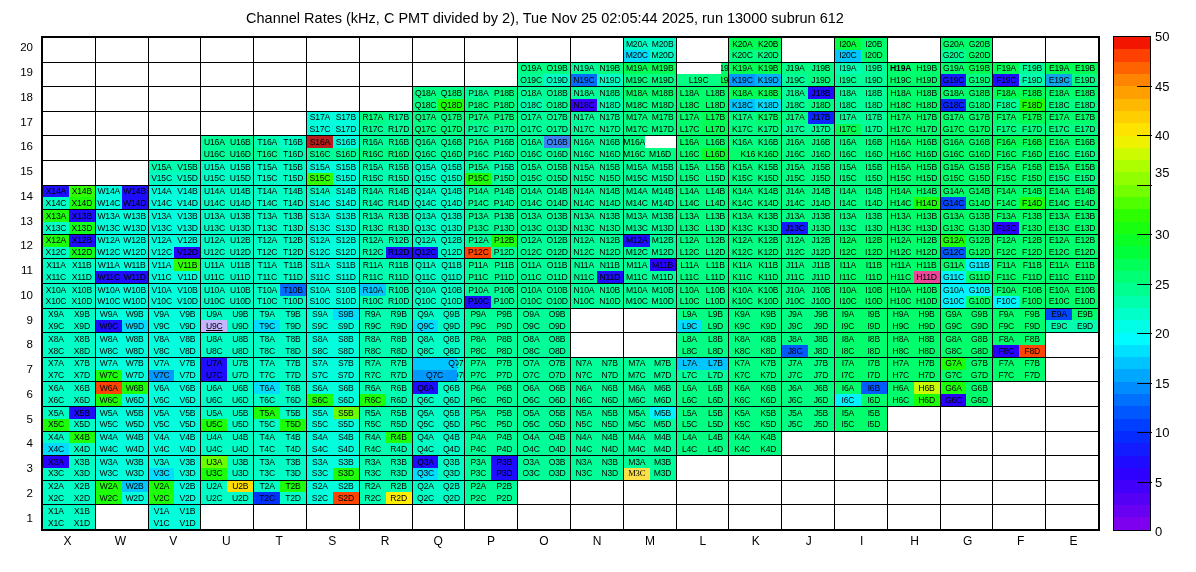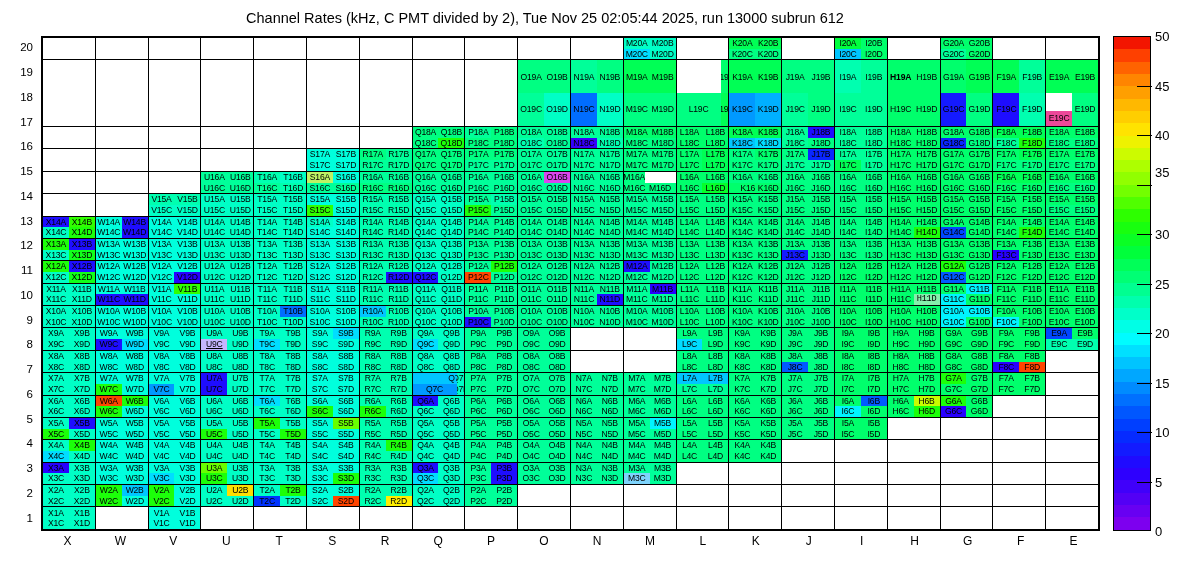--- a/index.html
+++ b/index.html
@@ -206,21 +206,21 @@
                 <div class="sub" title="F19A: 27 kHz" style="background: rgb(0, 255, 85);">F19A</div>
                 <div class="sub" title="F19B: 24 kHz" style="background: rgb(0, 255, 153);">F19B</div>
                 <div class="sub" title="F19C: 7 kHz" style="background: rgb(30, 13, 255);">F19C</div>
                 <div class="sub" title="F19D: 23 kHz" style="background: rgb(0, 255, 176);">F19D</div>
               </div>
             </td>
             <td class="cellbox">
               <div class="quad">
                 <div class="sub" title="E19A: 27 kHz" style="background: rgb(0, 255, 85);">E19A</div>
                 <div class="sub" title="E19B: 27 kHz" style="background: rgb(0, 255, 85);">E19B</div>
-                <div class="sub" title="E19C: 25 kHz" style="background: #ec4899; margin-top: 18px;">E19C</div>
+                <div class="sub" title="E19C: 25 kHz" style="background: #0ea5e9;">E19C</div>
                 <div class="sub" title="E19D: 25 kHz" style="background: rgb(0, 255, 130);">E19D</div>
               </div>
             </td>
           </tr>
           <tr>
             <td class="cellbox empty"></td>
             <td class="cellbox empty"></td>
             <td class="cellbox empty"></td>
             <td class="cellbox empty"></td>
             <td class="cellbox empty"></td>
@@ -473,21 +473,21 @@
             <td class="cellbox">
               <div class="quad">
                 <div class="sub" title="T16A: 23 kHz" style="background: rgb(0, 255, 176);">T16A</div>
                 <div class="sub" title="T16B: 22 kHz" style="background: rgb(0, 255, 198);">T16B</div>
                 <div class="sub" title="T16C: 24 kHz" style="background: rgb(0, 255, 153);">T16C</div>
                 <div class="sub" title="T16D: 23 kHz" style="background: rgb(0, 255, 176);">T16D</div>
               </div>
             </td>
             <td class="cellbox">
               <div class="quad">
-                <div class="sub" title="S16A: 22 kHz" style="background: #bef264;">S16A</div>
+                <div class="sub" title="S16A: 22 kHz" style="background: #b91c1c;">S16A</div>
                 <div class="sub" title="S16B: 21 kHz" style="background: rgb(0, 255, 221);">S16B</div>
                 <div class="sub" title="S16C: 24 kHz" style="background: rgb(0, 255, 153);">S16C</div>
                 <div class="sub" title="S16D: 24 kHz" style="background: rgb(0, 255, 153);">S16D</div>
               </div>
             </td>
             <td class="cellbox">
               <div class="quad">
                 <div class="sub" title="R16A: 24 kHz" style="background: rgb(0, 255, 153);">R16A</div>
                 <div class="sub" title="R16B: 24 kHz" style="background: rgb(0, 255, 153);">R16B</div>
                 <div class="sub" title="R16C: 25 kHz" style="background: rgb(0, 255, 130);">R16C</div>
@@ -506,21 +506,21 @@
               <div class="quad">
                 <div class="sub" title="P16A: 24 kHz" style="background: rgb(0, 255, 153);">P16A</div>
                 <div class="sub" title="P16B: 24 kHz" style="background: rgb(0, 255, 153);">P16B</div>
                 <div class="sub" title="P16C: 24 kHz" style="background: rgb(0, 255, 153);">P16C</div>
                 <div class="sub" title="P16D: 24 kHz" style="background: rgb(0, 255, 153);">P16D</div>
               </div>
             </td>
             <td class="cellbox">
               <div class="quad">
                 <div class="sub" title="O16A: 24 kHz" style="background: rgb(0, 255, 153);">O16A</div>
-                <div class="sub" title="O16B: 24 kHz" style="background: #d946ef; text-align: center;">O16B</div>
+                <div class="sub" title="O16B: 24 kHz" style="background: #3b82f6; text-align: center;">O16B</div>
                 <div class="sub" title="O16C: 24 kHz" style="background: rgb(0, 255, 153);">O16C</div>
                 <div class="sub" title="O16D: 24 kHz" style="background: rgb(0, 255, 153);">O16D</div>
               </div>
             </td>
             <td class="cellbox">
               <div class="quad">
                 <div class="sub" title="N16A: 24 kHz" style="background: rgb(0, 255, 153);">N16A</div>
                 <div class="sub" title="N16B: 24 kHz" style="background: rgb(0, 255, 153);">N16B</div>
                 <div class="sub" title="N16C: 24 kHz" style="background: rgb(0, 255, 153);">N16C</div>
                 <div class="sub" title="N16D: 24 kHz" style="background: rgb(0, 255, 153);">N16D</div>
@@ -1360,21 +1360,21 @@
                 <div class="sub" title="I11B: 26 kHz" style="background: rgb(0, 255, 108);">I11B</div>
                 <div class="sub" title="I11C: 26 kHz" style="background: rgb(0, 255, 108);">I11C</div>
                 <div class="sub" title="I11D: 26 kHz" style="background: rgb(0, 255, 108);">I11D</div>
               </div>
             </td>
             <td class="cellbox">
               <div class="quad">
                 <div class="sub" title="H11A: 26 kHz" style="background: rgb(0, 255, 108);">H11A</div>
                 <div class="sub" title="H11B: 26 kHz" style="background: rgb(0, 255, 108);">H11B</div>
                 <div class="sub" title="H11C: 26 kHz" style="background: rgb(0, 255, 108);">H11C</div>
-                <div class="sub" title="H11D: 31 kHz" style="background: #86efac; font-family: Liberation Mono, monospace;">H11D</div>
+                <div class="sub" title="H11D: 31 kHz" style="background: #ec4899;">H11D</div>
               </div>
             </td>
             <td class="cellbox">
               <div class="quad">
                 <div class="sub" title="G11A: 26 kHz" style="background: rgb(0, 255, 108);">G11A</div>
                 <div class="sub" title="G11B: 19 kHz" style="background: rgb(0, 244, 255);">G11B</div>
                 <div class="sub" title="G11C: 19 kHz" style="background: rgb(0, 244, 255);">G11C</div>
                 <div class="sub" title="G11D: 26 kHz" style="background: rgb(0, 255, 108);">G11D</div>
               </div>
             </td>
@@ -2489,21 +2489,21 @@
                 <div class="sub" title="N3A: 24 kHz" style="background: rgb(0, 255, 153);">N3A</div>
                 <div class="sub" title="N3B: 24 kHz" style="background: rgb(0, 255, 153);">N3B</div>
                 <div class="sub" title="N3C: 24 kHz" style="background: rgb(0, 255, 153);">N3C</div>
                 <div class="sub" title="N3D: 24 kHz" style="background: rgb(0, 255, 153);">N3D</div>
               </div>
             </td>
             <td class="cellbox">
               <div class="quad">
                 <div class="sub" title="M3A: 24 kHz" style="background: rgb(0, 255, 153);">M3A</div>
                 <div class="sub" title="M3B: 24 kHz" style="background: rgb(0, 255, 153);">M3B</div>
-                <div class="sub" title="M3C: 24 kHz" style="background: #7dd3fc;">M3C</div>
+                <div class="sub" title="M3C: 24 kHz" style="background: #fde047; font-family: Liberation Serif, serif;">M3C</div>
                 <div class="sub" title="M3D: 24 kHz" style="background: rgb(0, 255, 153);">M3D</div>
               </div>
             </td>
             <td class="cellbox empty"></td>
             <td class="cellbox empty"></td>
             <td class="cellbox empty"></td>
             <td class="cellbox empty"></td>
             <td class="cellbox empty"></td>
             <td class="cellbox empty"></td>
             <td class="cellbox empty"></td>

